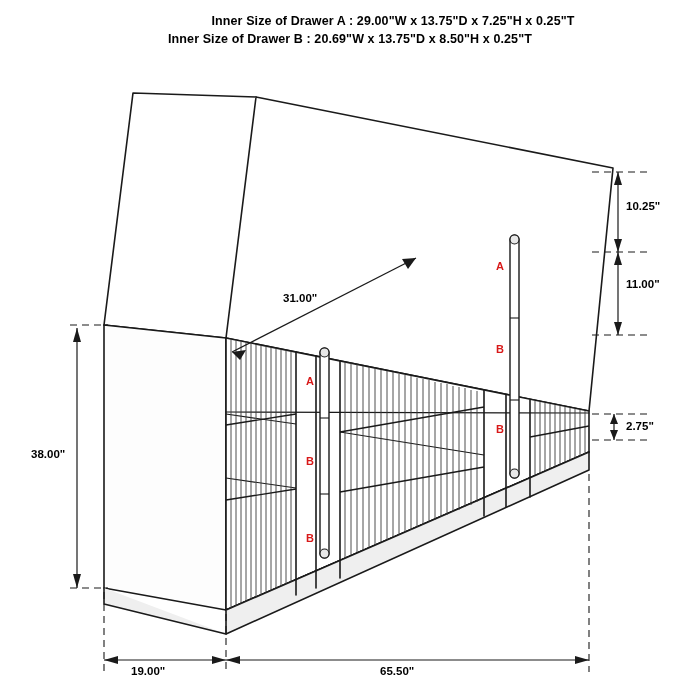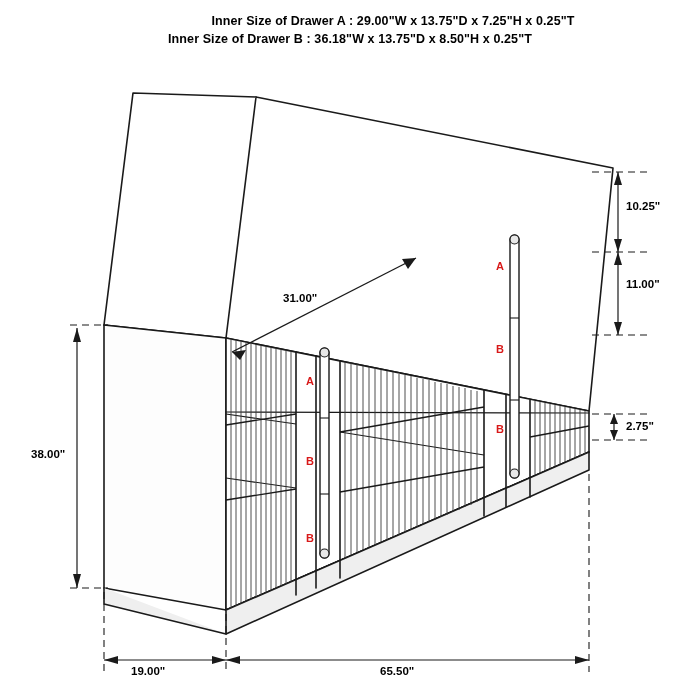--- a/index.html
+++ b/index.html
@@ -48,21 +48,21 @@
     color: #d81919;
     white-space: nowrap;
   }
 </style>
 </head>
 <body>
 
 <div id="page">
 
   <div class="hdr" id="hdr1">Inner Size of Drawer A : 29.00"W x 13.75"D x 7.25"H x 0.25"T</div>
-  <div class="hdr" id="hdr2">Inner Size of Drawer B : 36.18"W x 13.75"D x 8.50"H x 0.25"T</div>
+  <div class="hdr" id="hdr2">Inner Size of Drawer B : 20.69"W x 13.75"D x 8.50"H x 0.25"T</div>
 
   <svg class="diagram" width="700" height="700" viewBox="0 0 700 700">
     <g fill="none" stroke="#1a1a1a" stroke-width="1.6" stroke-linejoin="round" stroke-linecap="round">
 
       <path d="M 226 338 L 256 97 L 613 168 L 589 411 Z" fill="#ffffff"></path>
 
       <path d="M 104 325 L 226 338"></path>
       <path d="M 104 325 L 133 93 L 256 97" fill="#ffffff"></path>
 
       <path d="M 104 325 L 104 588 L 226 610 L 226 338 Z" fill="#fdfdfd"></path>

